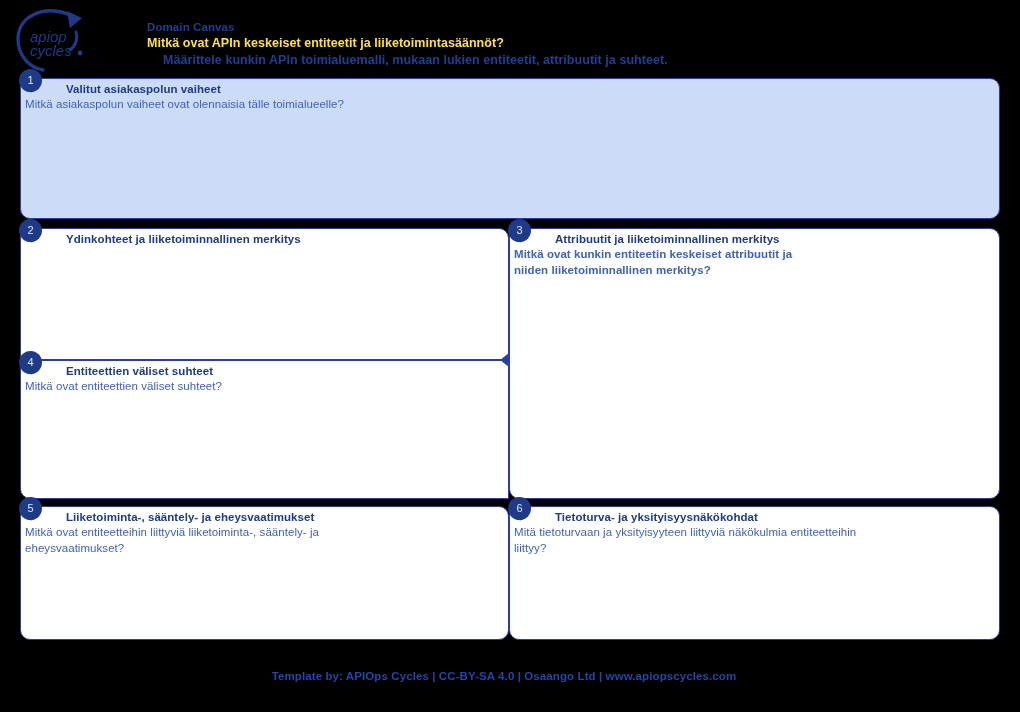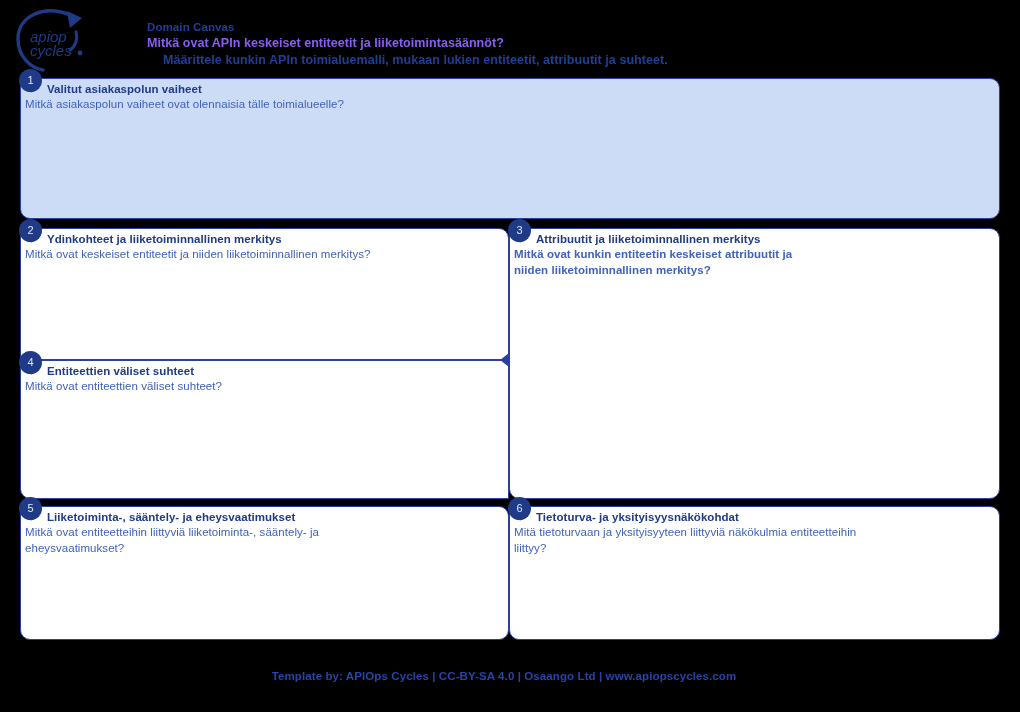--- a/index.html
+++ b/index.html
@@ -36,21 +36,21 @@
   .hdr-title {
     font-size: 11.5px;
     font-weight: bold;
     color: #1f3f96;
     letter-spacing: 0.1px;
     line-height: 16px;
   }
   .hdr-q {
     font-size: 12.5px;
     font-weight: bold;
-    color: #8b5cf6;
+    color: #fde047;
     line-height: 17px;
     letter-spacing: 0.05px;
   }
   .hdr-sub {
     font-size: 12.5px;
     font-weight: bold;
     color: #1f3f96;
     line-height: 17px;
     letter-spacing: 0.05px;
     padding-left: 16px;
@@ -104,20 +104,21 @@
     left: 26px;
     top: 3px;
     right: 8px;
   }
   .box-title {
     font-size: 11.5px;
     font-weight: bold;
     color: #1f3a86;
     line-height: 15px;
     letter-spacing: 0.05px;
+    margin-left: 19px;
   }
   .box-desc {
     position: absolute;
     left: 4px;
     right: 10px;
     top: 18px;
     font-size: 11.5px;
     color: #3f62bb;
     line-height: 15.5px;
     letter-spacing: 0.05px;
@@ -177,21 +178,20 @@
       <div class="box-title">Valitut asiakaspolun vaiheet</div>
     </div>
     <div class="box-desc">Mitkä asiakaspolun vaiheet ovat olennaisia tälle toimialueelle?</div>
   </div>
 
   <div class="box" style="left:20px; top:228px; width:489px; height:132px; border-radius:10px 10px 0 0;">
     <div class="badge">2</div>
     <div class="box-head">
       <div class="box-title">Ydinkohteet ja liiketoiminnallinen merkitys</div>
     </div>
-    <div class="box-desc">Mitkä ovat keskeiset entiteetit ja niiden liiketoiminnallinen merkitys?</div>
   </div>
 
   <div class="nub" style="left:500px; top:353px;"></div>
 
   <div class="box" style="left:20px; top:360px; width:489px; height:139px; border-radius:10px 0 0 10px;">
     <div class="badge">4</div>
     <div class="box-head">
       <div class="box-title">Entiteettien väliset suhteet</div>
     </div>
     <div class="box-desc">Mitkä ovat entiteettien väliset suhteet?</div>

